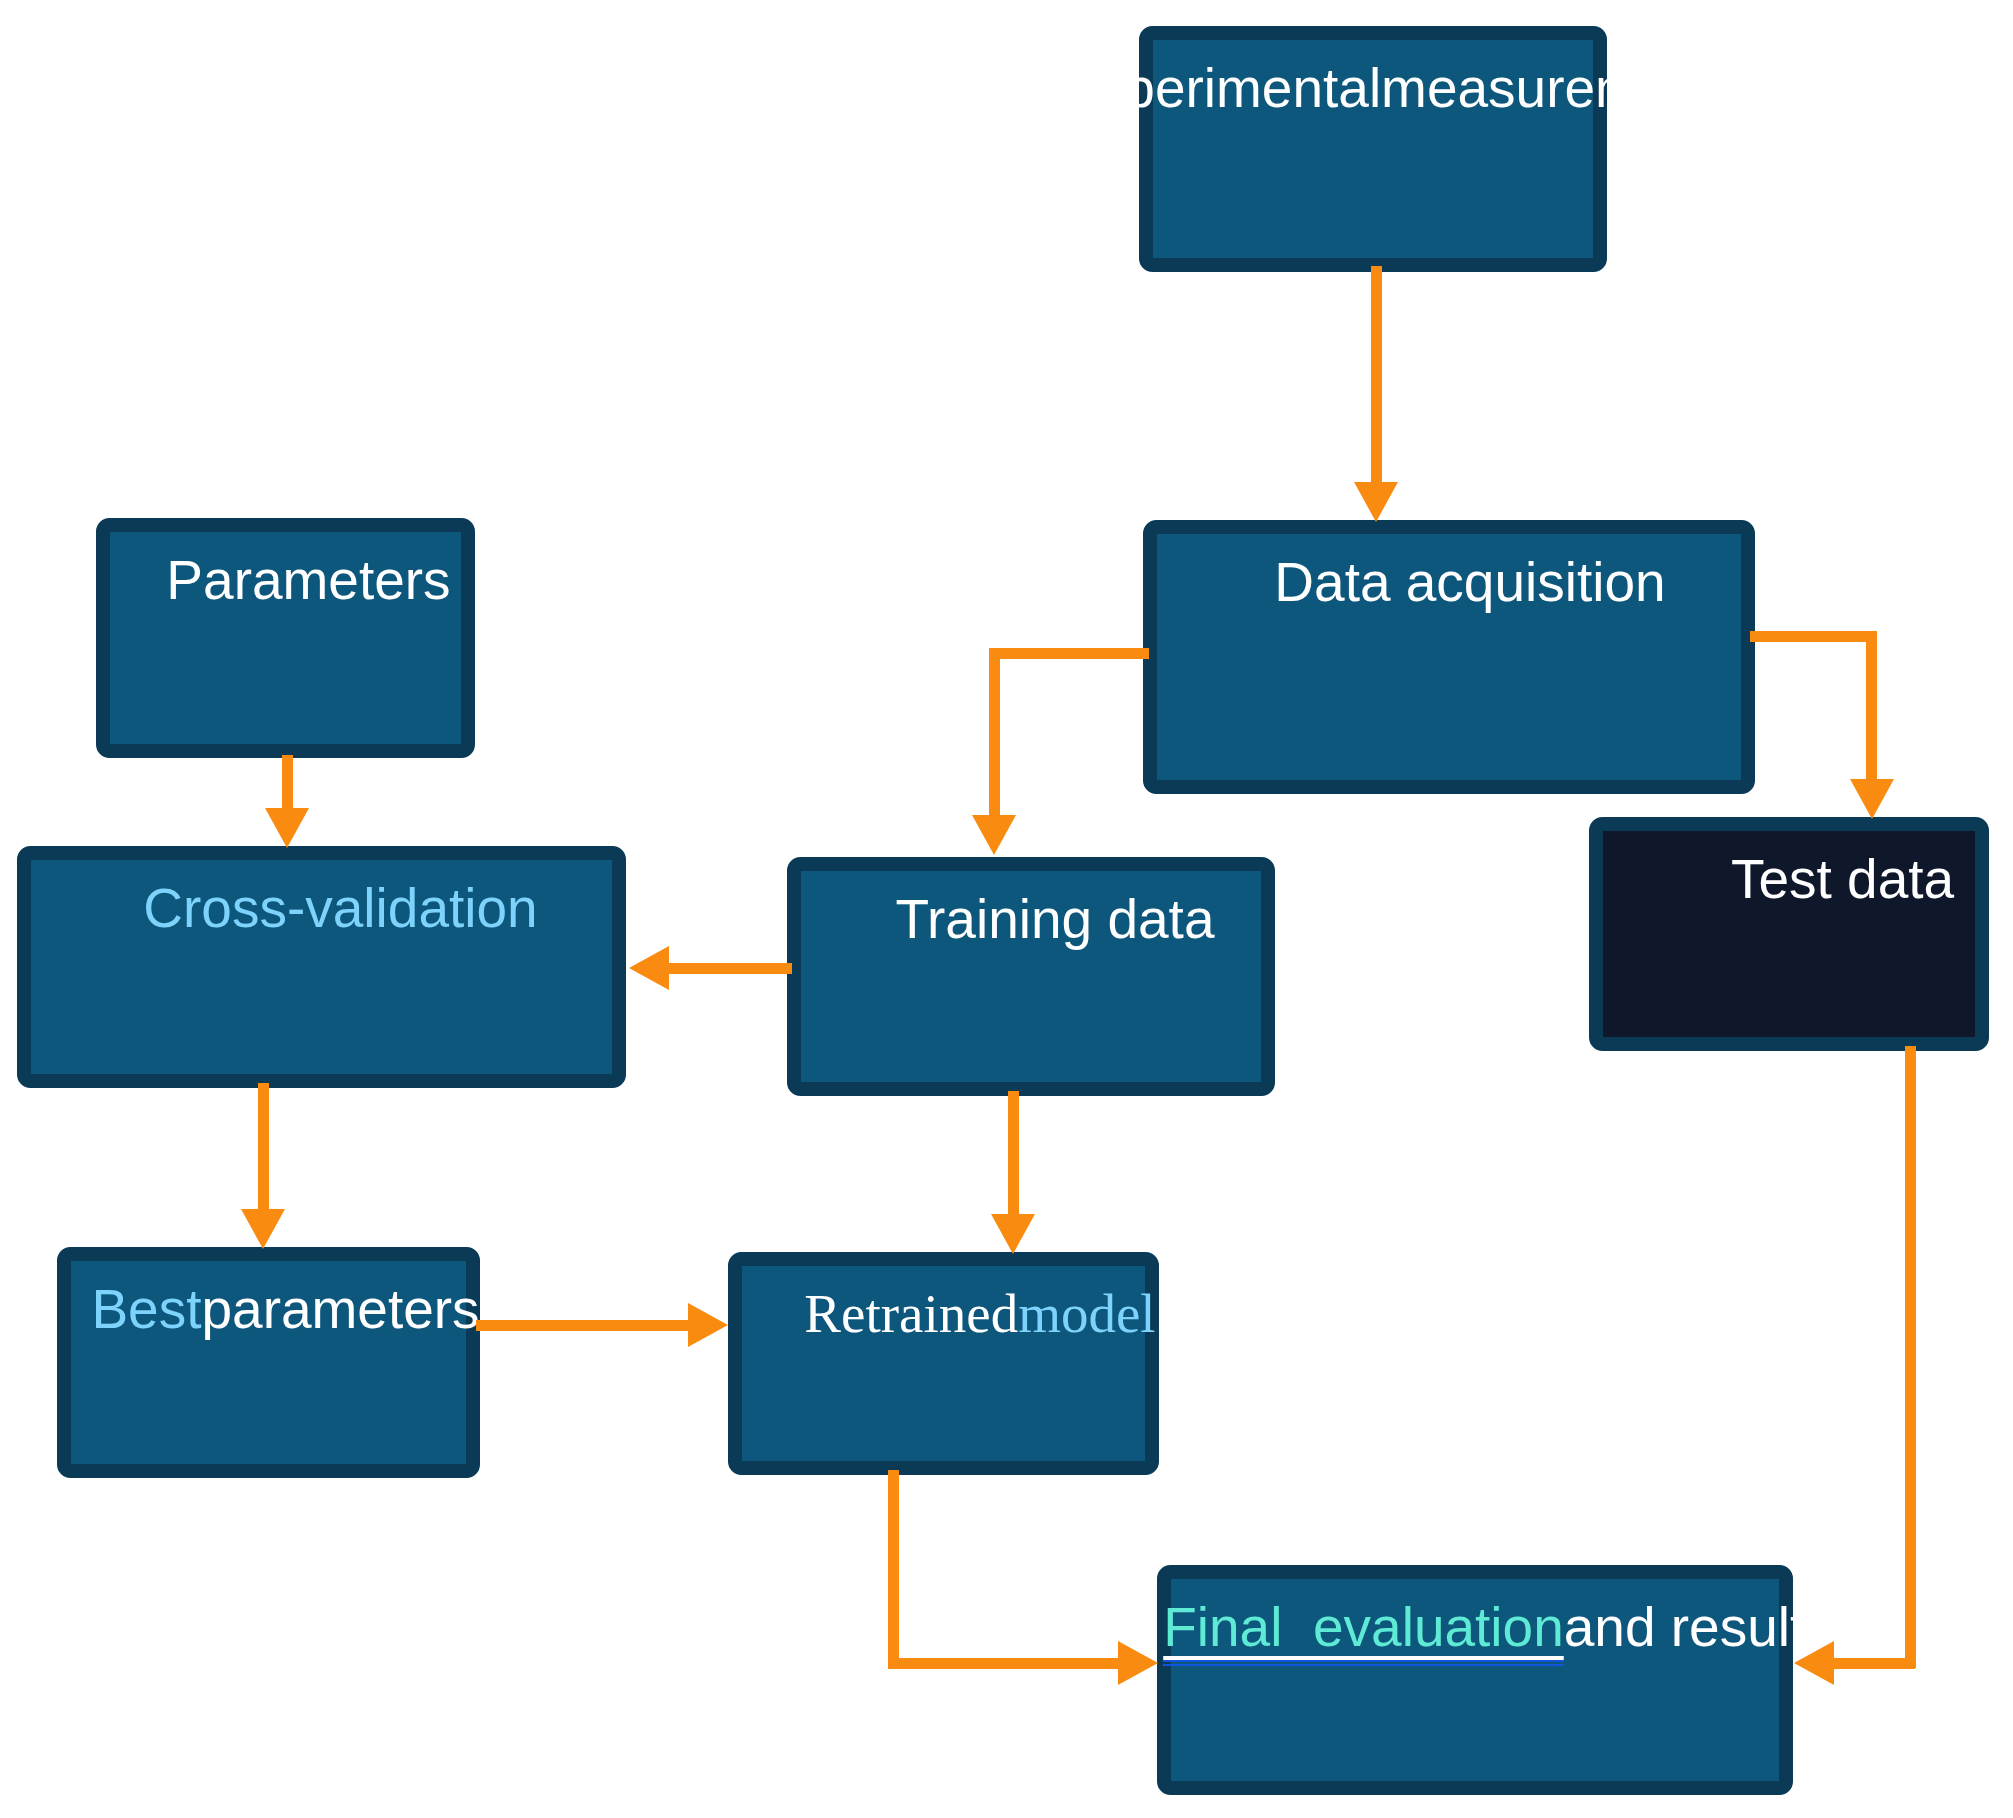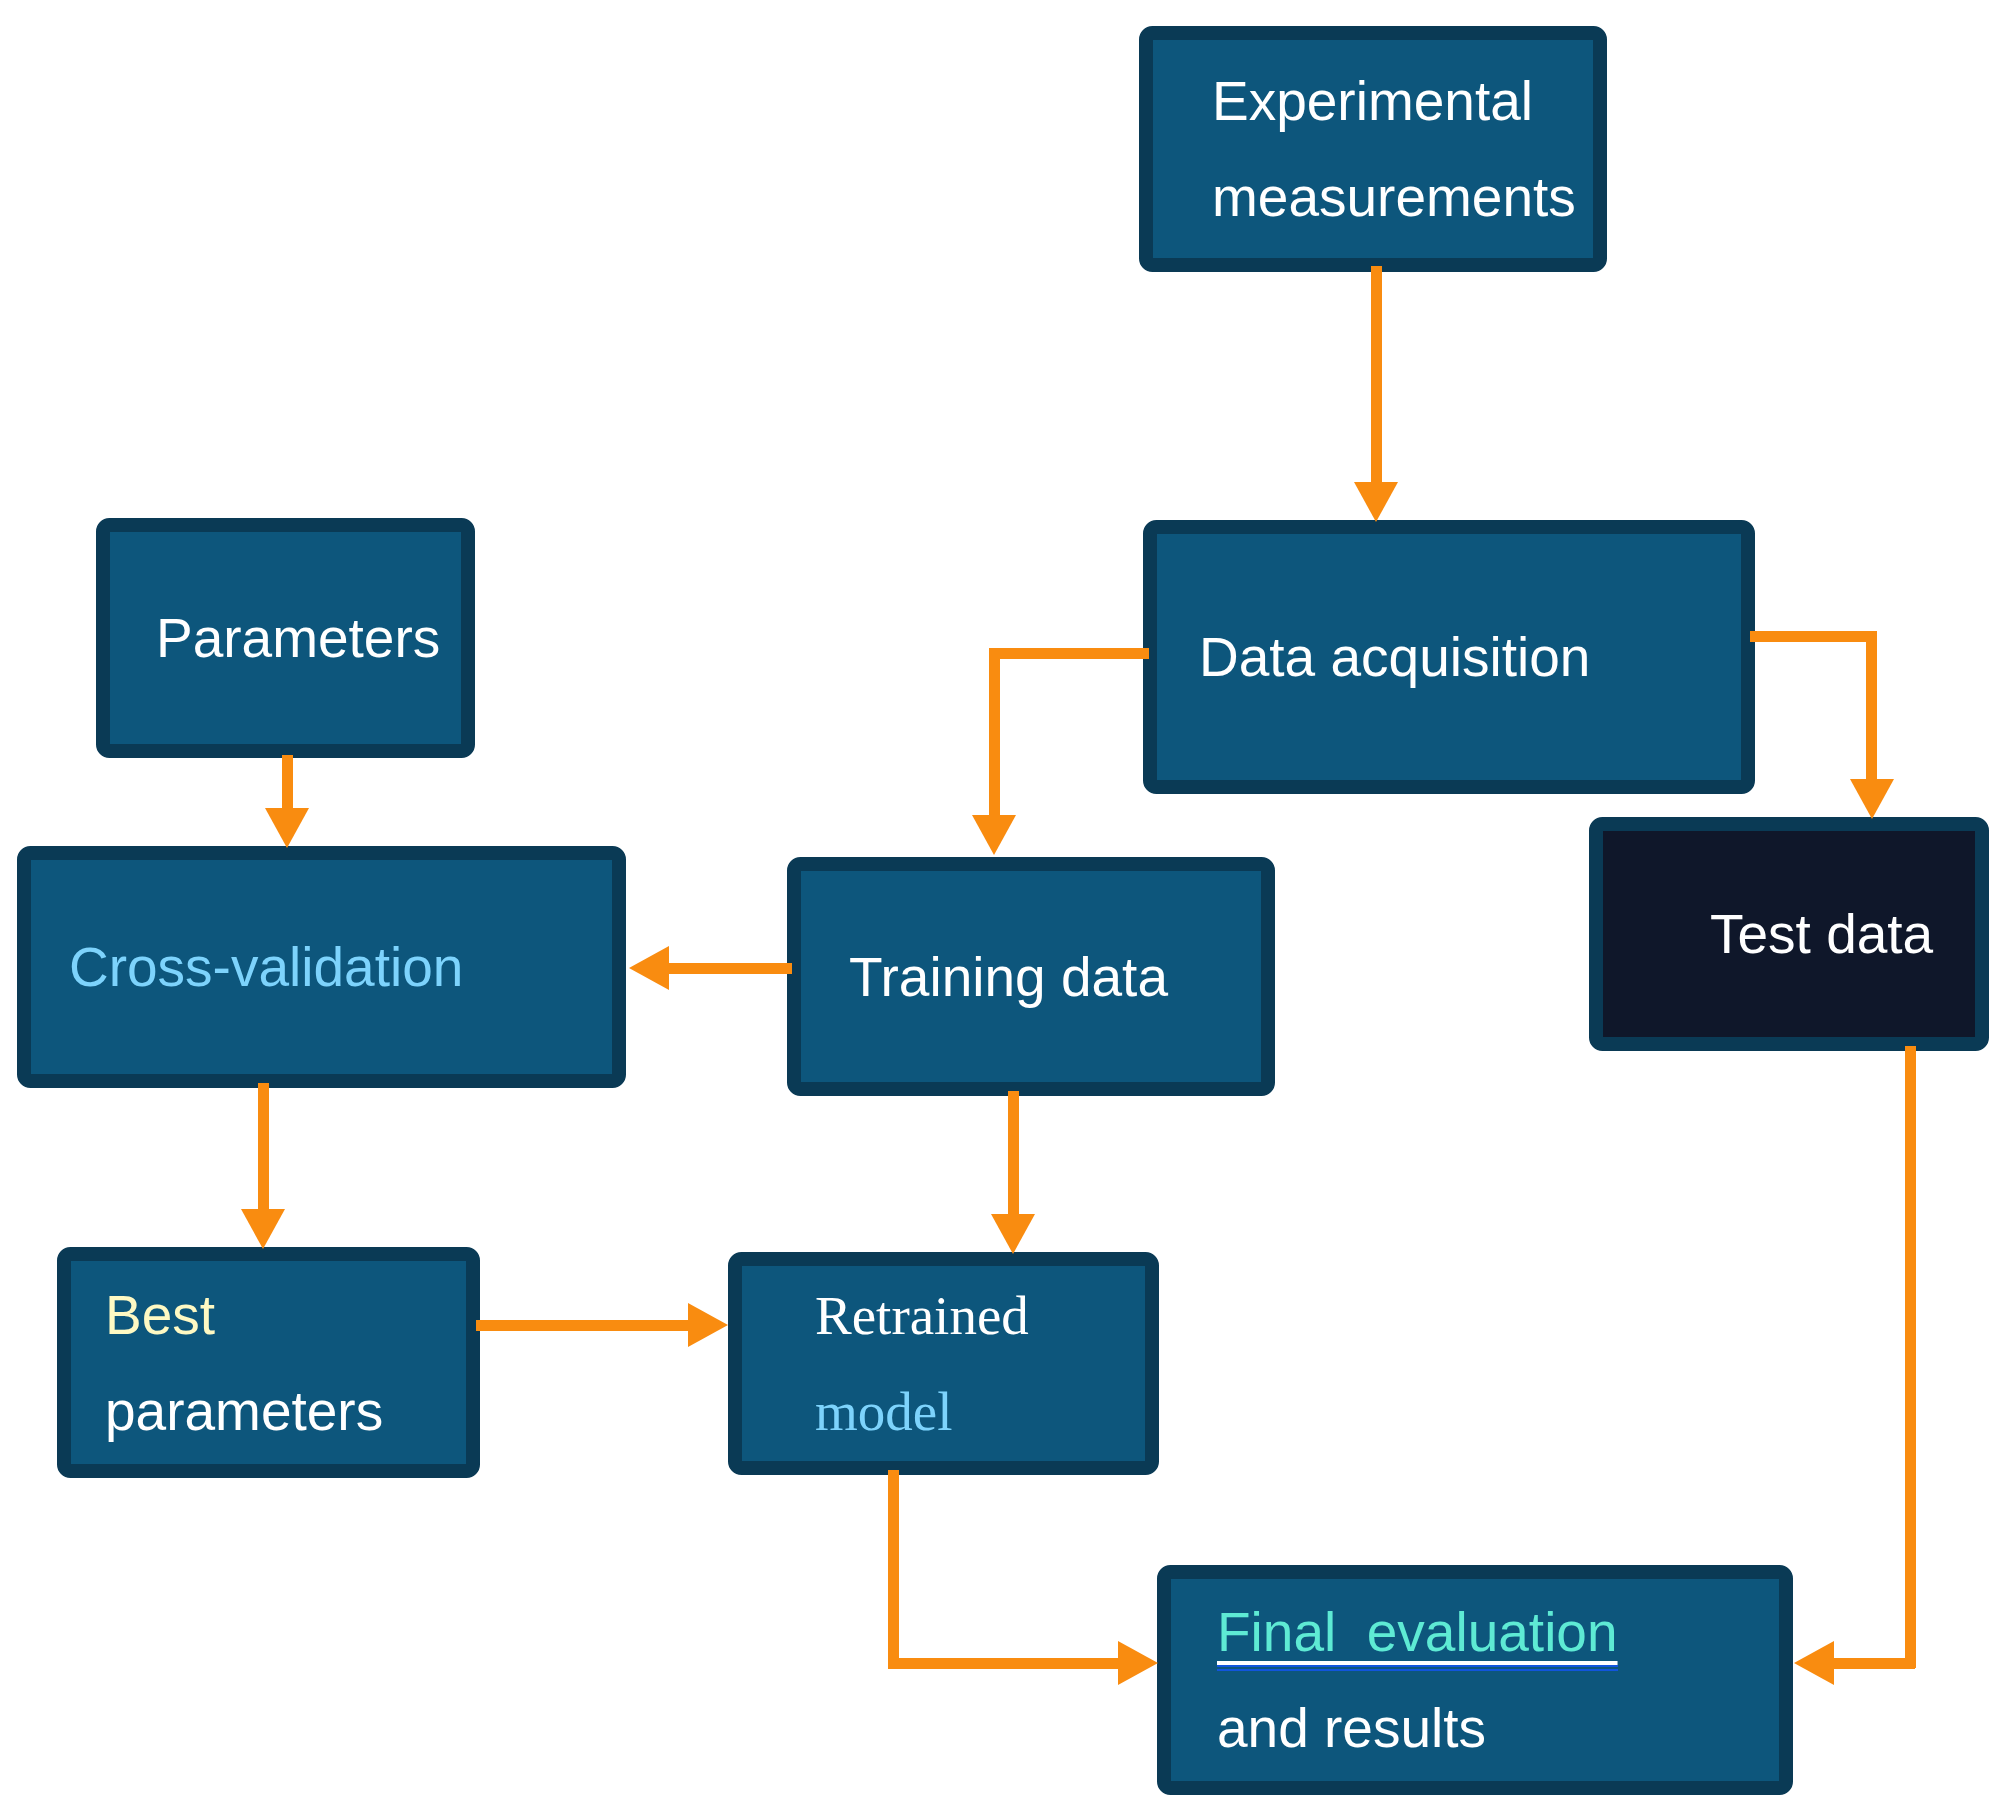--- a/index.html
+++ b/index.html
@@ -13,21 +13,21 @@
   }
   .box {
     position: absolute;
     box-sizing: border-box;
     border: 14.3px solid #0a3a55;
     border-radius: 13.4px;
     background: #0d567c;
   }
   .label {
     display: flex;
-    flex-direction: column;
+    flex-direction: row;
     justify-content: center;
     align-items: flex-start;
     height: 100%;
     box-sizing: border-box;
   }
   .line {
     color: #ffffff;
     font-size: 55px;
     line-height: 96px;
     white-space: pre;
@@ -72,21 +72,21 @@
         <div class="line" style="color: rgb(255, 255, 255);">Training data</div>
       </div>
     </div>
     <div class="box" style="left: 1589px; top: 817px; width: 400px; height: 234px; background: #0f172a; border-color: rgb(10, 58, 85);">
       <div class="label" style="padding-left: 107px;">
         <div class="line" style="color: rgb(255, 255, 255);">Test data</div>
       </div>
     </div>
     <div class="box" style="left: 57px; top: 1247px; width: 423px; height: 231px; background: rgb(13, 86, 124); border-color: rgb(10, 58, 85);">
       <div class="label" style="padding-left: 34px;">
-        <div class="line" style="color: #fef9c3; text-align: center;">Best</div>
+        <div class="line" style="color: #7dd3fc; text-align: center;">Best</div>
         <div class="line" style="color: rgb(255, 255, 255);">parameters</div>
       </div>
     </div>
     <div class="box" style="left: 728px; top: 1252px; width: 431px; height: 223px; background: rgb(13, 86, 124); border-color: rgb(10, 58, 85);">
       <div class="label" style="padding-left: 73px; font-family: Liberation Serif, serif;">
         <div class="line" style="color: rgb(255, 255, 255);">Retrained</div>
         <div class="line" style="color: #7dd3fc; text-align: center;">model</div>
       </div>
     </div>
     <div class="box" style="left: 1157px; top: 1565px; width: 636px; height: 230px; background: rgb(13, 86, 124); border-color: rgb(10, 58, 85);">

